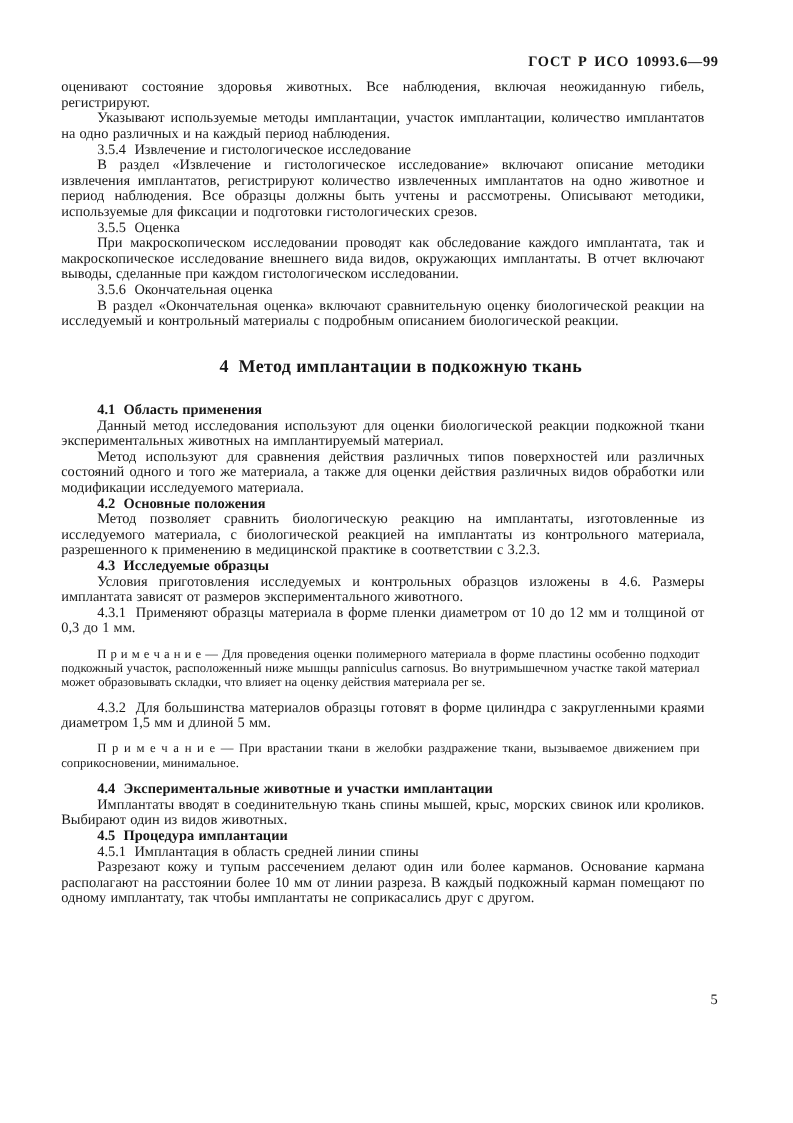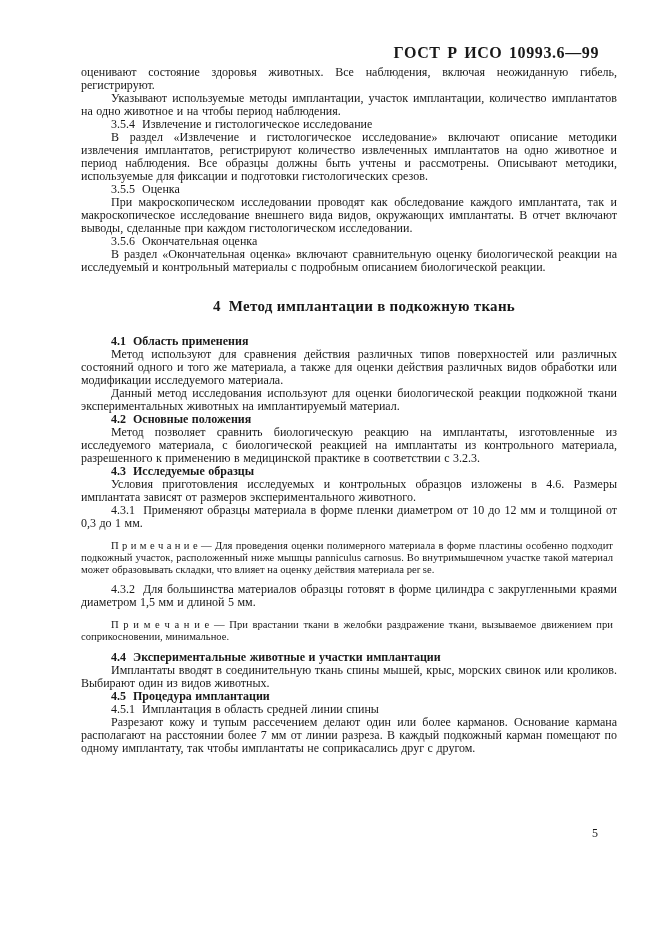--- a/index.html
+++ b/index.html
@@ -16,28 +16,28 @@
     color: #181818;
     overflow: hidden;
   }
   .doc-header {
     position: absolute;
     top: 44px;
     left: 63px;
     right: 62px;
     text-align: right;
     font-weight: 700;
-    font-size: 16px;
+    font-size: 12px;
     letter-spacing: 0.6px;
     word-spacing: 2px;
   }
   .content {
     position: absolute;
     top: 66px;
-    left: 81px;
+    left: 51px;
     width: 536px;
   }
   .para {
     margin: 0;
     font-size: 12px;
     line-height: 13px;
     text-align: justify;
     text-indent: 30px;
     word-spacing: 0.5px;
   }
@@ -71,50 +71,50 @@
   }
 </style>
 </head>
 <body>
 
 <div class="page">
   <div class="doc-header">ГОСТ Р ИСО 10993.6—99</div>
 
   <div class="content">
     <p class="para noindent">оценивают состояние здоровья животных. Все наблюдения, включая неожиданную гибель, регистрируют.</p>
-    <p class="para">Указывают используемые методы имплантации, участок имплантации, количество имплантатов на одно животное и на чтобы период наблюдения.</p>
+    <p class="para">Указывают используемые методы имплантации, участок имплантации, количество имплантатов на одно различных и на каждый период наблюдения.</p>
     <p class="para">3.5.4&nbsp; Извлечение и гистологическое исследование</p>
     <p class="para">В раздел «Извлечение и гистологическое исследование» включают описание методики извлечения имплантатов, регистрируют количество извлеченных имплантатов на одно животное и период наблюдения. Все образцы должны быть учтены и рассмотрены. Описывают методики, используемые для фиксации и подготовки гистологических срезов.</p>
     <p class="para">3.5.5&nbsp; Оценка</p>
     <p class="para">При макроскопическом исследовании проводят как обследование каждого имплантата, так и макроскопическое исследование внешнего вида видов, окружающих имплантаты. В отчет включают выводы, сделанные при каждом гистологическом исследовании.</p>
     <p class="para">3.5.6&nbsp; Окончательная оценка</p>
     <p class="para">В раздел «Окончательная оценка» включают сравнительную оценку биологической реакции на исследуемый и контрольный материалы с подробным описанием биологической реакции.</p>
 
     <p class="h1">4&nbsp; Метод имплантации в подкожную ткань</p>
 
     <p class="para h2">4.1&nbsp; Область применения</p>
+    <p class="para">Данный метод исследования используют для оценки биологической реакции подкожной ткани экспериментальных животных на имплантируемый материал.</p>
     <p class="para">Метод используют для сравнения действия различных типов поверхностей или различных состояний одного и того же материала, а также для оценки действия различных видов обработки или модификации исследуемого материала.</p>
-    <p class="para">Данный метод исследования используют для оценки биологической реакции подкожной ткани экспериментальных животных на имплантируемый материал.</p>
 
     <p class="para h2">4.2&nbsp; Основные положения</p>
     <p class="para">Метод позволяет сравнить биологическую реакцию на имплантаты, изготовленные из исследуемого материала, с биологической реакцией на имплантаты из контрольного материала, разрешенного к применению в медицинской практике в соответствии с 3.2.3.</p>
 
     <p class="para h2">4.3&nbsp; Исследуемые образцы</p>
     <p class="para">Условия приготовления исследуемых и контрольных образцов изложены в 4.6. Размеры имплантата зависят от размеров экспериментального животного.</p>
     <p class="para">4.3.1&nbsp; Применяют образцы материала в форме пленки диаметром от 10 до 12 мм и толщиной от 0,3 до 1 мм.</p>
 
     <p class="note">П р и м е ч а н и е — Для проведения оценки полимерного материала в форме пластины особенно подходит подкожный участок, расположенный ниже мышцы panniculus carnosus. Во внутримышечном участке такой материал может образовывать складки, что влияет на оценку действия материала per se.</p>
 
     <p class="para">4.3.2&nbsp; Для большинства материалов образцы готовят в форме цилиндра с закругленными краями диаметром 1,5 мм и длиной 5 мм.</p>
 
     <p class="note">П р и м е ч а н и е — При врастании ткани в желобки раздражение ткани, вызываемое движением при соприкосновении, минимальное.</p>
 
 
     <p class="para h2">4.4&nbsp; Экспериментальные животные и участки имплантации</p>
     <p class="para">Имплантаты вводят в соединительную ткань спины мышей, крыс, морских свинок или кроликов. Выбирают один из видов животных.</p>
 
     <p class="para h2">4.5&nbsp; Процедура имплантации</p>
     <p class="para">4.5.1&nbsp; Имплантация в область средней линии спины</p>
-    <p class="para">Разрезают кожу и тупым рассечением делают один или более карманов. Основание кармана располагают на расстоянии более 7 мм от линии разреза. В каждый подкожный карман помещают по одному имплантату, так чтобы имплантаты не соприкасались друг с другом.</p>
+    <p class="para">Разрезают кожу и тупым рассечением делают один или более карманов. Основание кармана располагают на расстоянии более 10 мм от линии разреза. В каждый подкожный карман помещают по одному имплантату, так чтобы имплантаты не соприкасались друг с другом.</p>
   </div>
 
   <div class="page-number">5</div>
 </div>
 
 </body></html>

